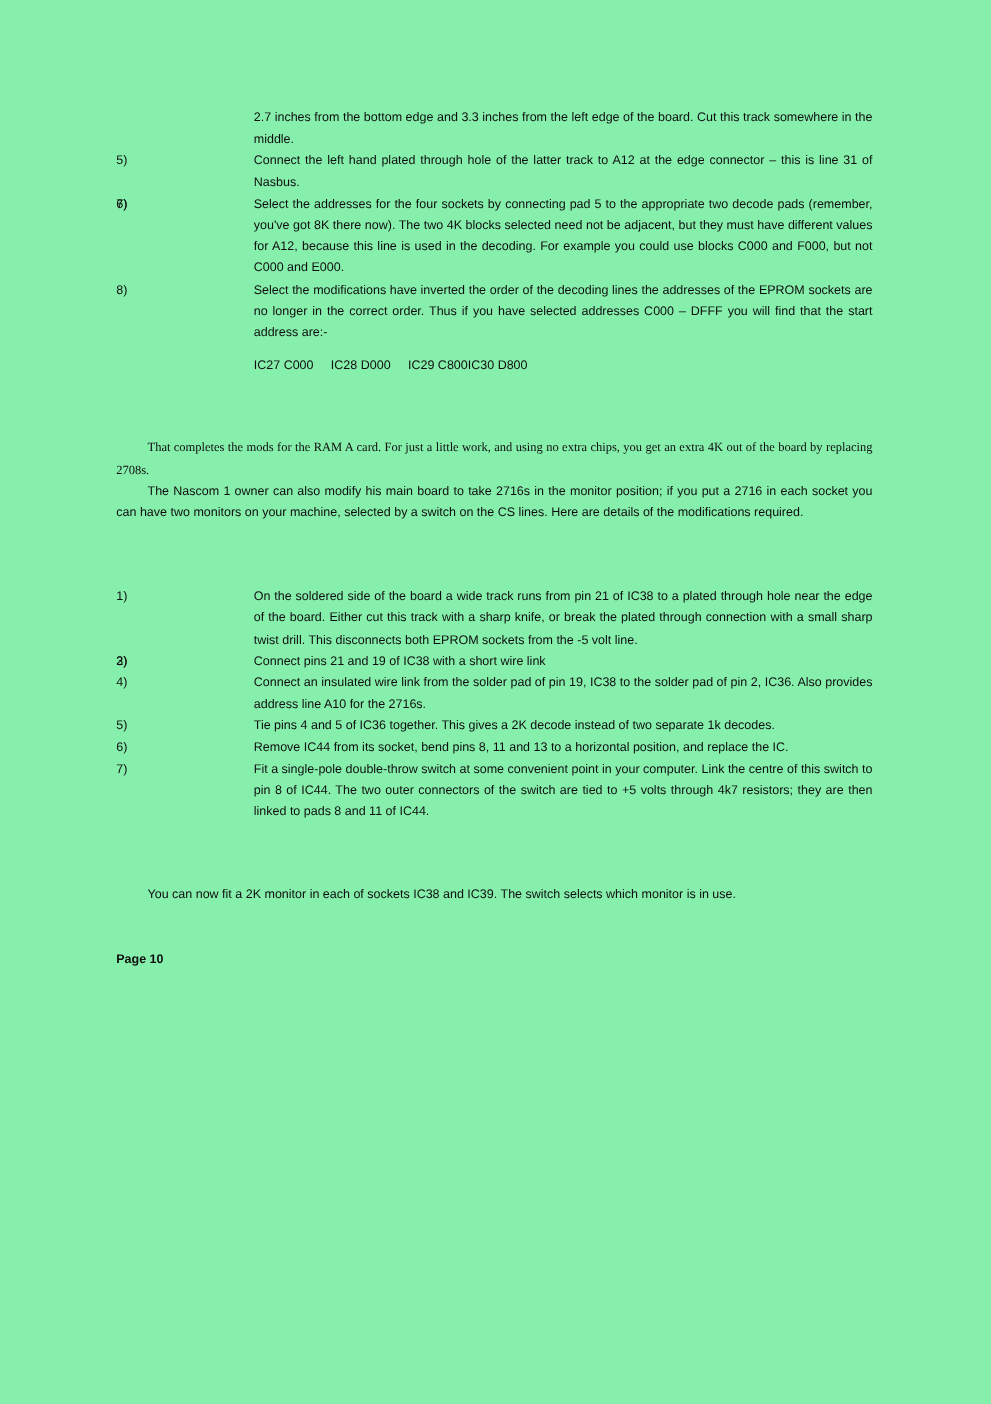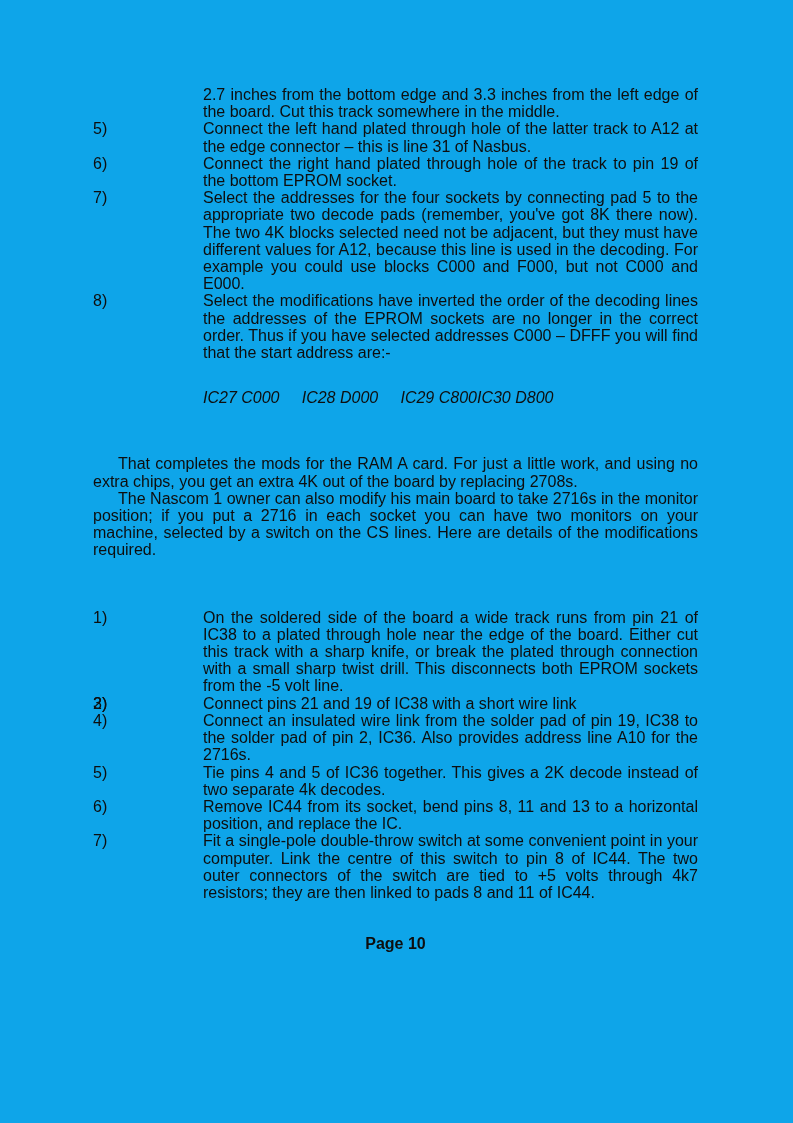--- a/index.html
+++ b/index.html
@@ -1,22 +1,22 @@
 <!DOCTYPE html>
 <html><head>
 <meta charset="utf-8">
 <style>
   html, body { margin: 0; padding: 0; background: #ffffff; }
   .page {
     position: relative;
     width: 793px;
     height: 1123px;
-    background: #0ea5e9;
+    background: #86efac;
     font-family: "Liberation Sans", "DejaVu Sans", sans-serif;
-    font-size: 16px;
+    font-size: 10px;
     line-height: 17.2px;
     color: #0e0e0e;
     overflow: hidden;
   }
   .content {
     position: absolute;
     left: 93px;
     top: 86px;
     width: 605px;
   }
@@ -29,53 +29,50 @@
     padding-left: 110px;
     text-align: justify;
   }
   .hang .num {
     position: absolute;
     left: 0;
     top: 0;
   }
   .ic-line {
     margin-left: 110px;
-    margin-top: 28px;
+    margin-top: 9px;
     white-space: pre;
-    font-style: italic;
   }
   .para {
     margin: 0;
     text-align: justify;
     text-indent: 25px;
   }
-  .gap-before-para1 { margin-top: 49px; }
+  .gap-before-para1 { margin-top: 49px; font-family: Liberation Serif, serif; }
   .list-block { margin-top: 50px; }
   .gap-before-para3 { margin-top: 49px; }
   .footer {
     margin-top: 34px;
-    text-align: center;
     font-weight: bold;
   }
 </style>
 </head>
 <body>
 
 <div class="page">
   <div class="content">
 
     <div class="cont-text">2.7 inches from the bottom edge and 3.3 inches from the left edge of the board. Cut this track somewhere in the middle.</div>
 
     <div class="hang">
       <span class="num">5)</span>
       <div>Connect the left hand plated through hole of the latter track to A12 at the edge connector – this is line 31 of Nasbus.</div>
     </div>
     <div class="hang">
       <span class="num">6)</span>
-      <div>Connect the right hand plated through hole of the track to pin 19 of the bottom EPROM socket.</div>
     </div>
     <div class="hang">
       <span class="num">7)</span>
       <div>Select the addresses for the four sockets by connecting pad 5 to the appropriate two decode pads (remember, you've got 8K there now). The two 4K blocks selected need not be adjacent, but they must have different values for A12, because this line is used in the decoding. For example you could use blocks C000 and F000, but not C000 and E000.</div>
     </div>
     <div class="hang">
       <span class="num">8)</span>
       <div>Select the modifications have inverted the order of the decoding lines the addresses of the EPROM sockets are no longer in the correct order. Thus if you have selected addresses C000 – DFFF you will find that the start address are:-</div>
     </div>
 
@@ -95,29 +92,30 @@
       <div class="hang">
         <span class="num">3)</span>
         <div>Connect pins 21 and 19 of IC38 with a short wire link</div>
       </div>
       <div class="hang">
         <span class="num">4)</span>
         <div>Connect an insulated wire link from the solder pad of pin 19, IC38 to the solder pad of pin 2, IC36. Also provides address line A10 for the 2716s.</div>
       </div>
       <div class="hang">
         <span class="num">5)</span>
-        <div>Tie pins 4 and 5 of IC36 together. This gives a 2K decode instead of two separate 4k decodes.</div>
+        <div>Tie pins 4 and 5 of IC36 together. This gives a 2K decode instead of two separate 1k decodes.</div>
       </div>
       <div class="hang">
         <span class="num">6)</span>
         <div>Remove IC44 from its socket, bend pins 8, 11 and 13 to a horizontal position, and replace the IC.</div>
       </div>
       <div class="hang">
         <span class="num">7)</span>
         <div>Fit a single-pole double-throw switch at some convenient point in your computer. Link the centre of this switch to pin 8 of IC44. The two outer connectors of the switch are tied to +5 volts through 4k7 resistors; they are then linked to pads 8 and 11 of IC44.</div>
       </div>
     </div>
 
+    <p class="para gap-before-para3">You can now fit a 2K monitor in each of sockets IC38 and IC39. The switch selects which monitor is in use.</p>
 
     <div class="footer">Page 10</div>
 
   </div>
 </div>
 
 </body></html>

